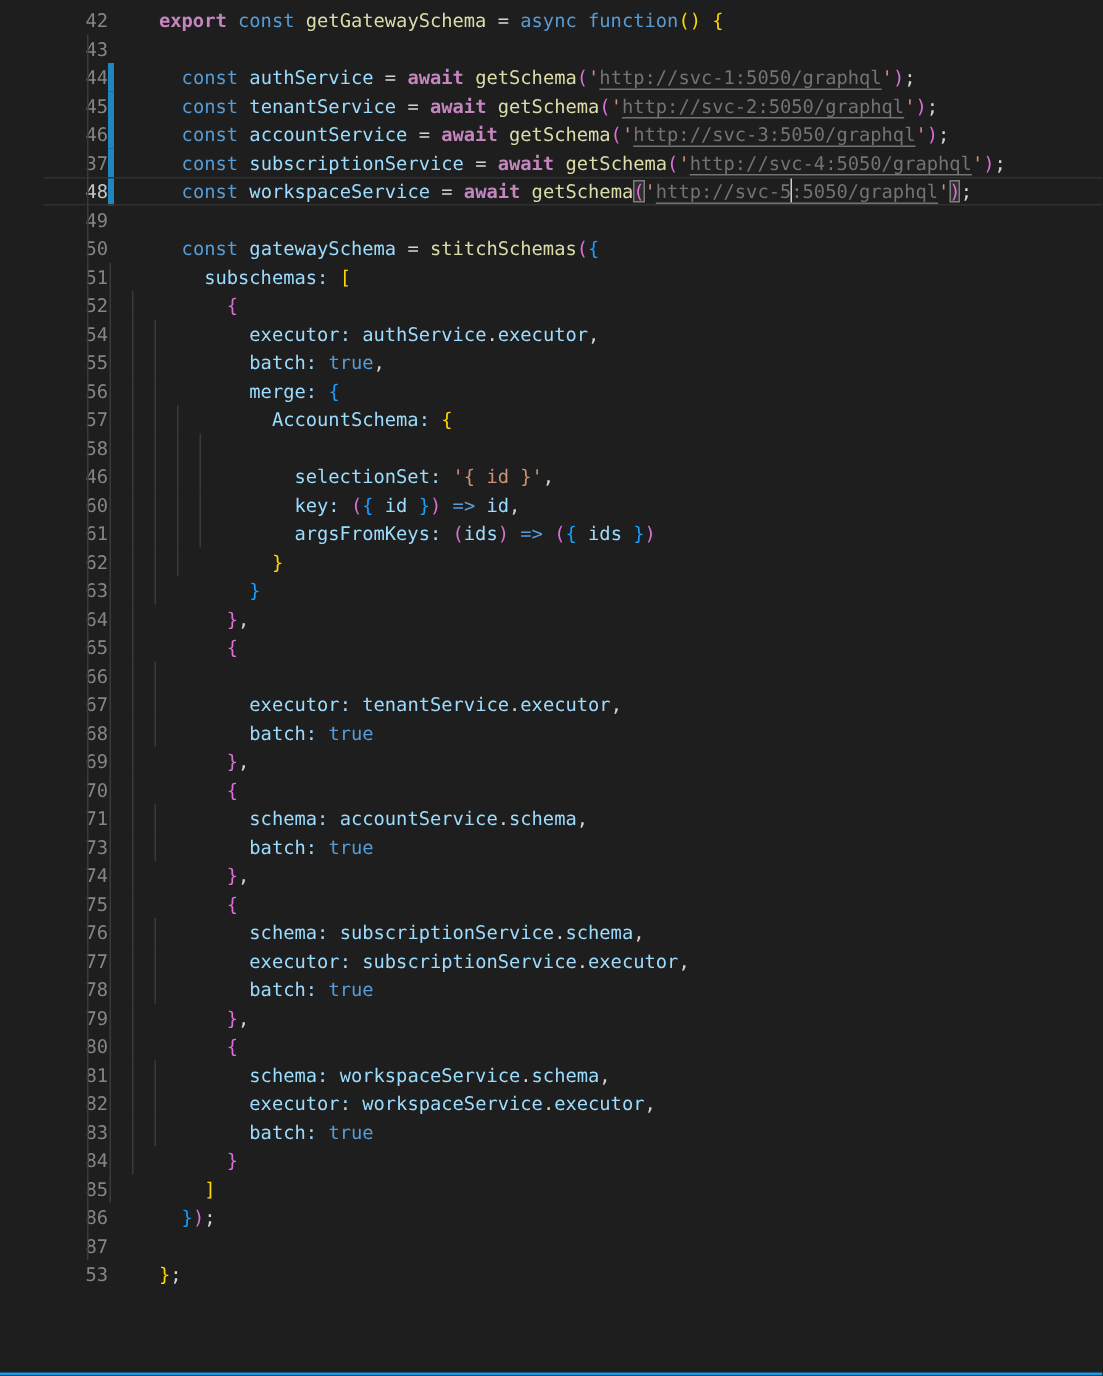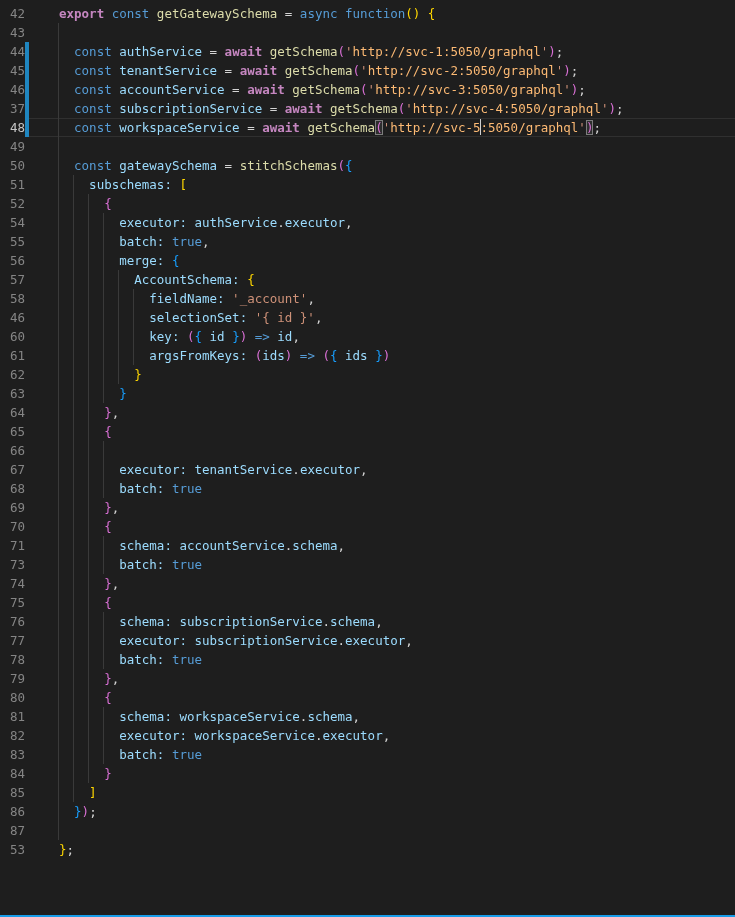--- a/index.html
+++ b/index.html
@@ -3,34 +3,34 @@
 <meta charset="utf-8">
 <style>
   html,body{margin:0;padding:0;}
   body{
     width:735px;height:917px;overflow:hidden;position:relative;
     background:#1e1e1e;
     font-family:"DejaVu Sans Mono","Liberation Mono",monospace;
     font-size:12.5px;line-height:19px;
   }
   .editor{position:absolute;inset:0;padding-top:4px;}
-  .row{position:relative;height:19px;display:flex;align-items:stretch;}
+  .row{position:relative;height:19px;display:flex;align-items:stretch;padding-left:47px;}
   .num{flex:0 0 25px;width:25px;text-align:right;color:#858585;user-select:none;}
   .num.active{color:#c6c6c6;}
   .git{flex:0 0 3.5px;width:3.5px;}
   .git.on{background:#1f86c0;}
   .code{white-space:pre;padding-left:30.5px;color:#d4d4d4;position:relative;z-index:2;}
   .g{position:absolute;top:0;bottom:0;width:0;border-left:1px solid #3a3a3a;z-index:1;}
   .cl{position:absolute;left:29px;right:0;top:0;bottom:0;border-top:1px solid #303030;border-bottom:1px solid #303030;pointer-events:none;z-index:0;}
   .t-k1{color:#C586C0;font-weight:bold;}
   .t-k2{color:#569CD6;}
   .t-fn{color:#DCDCAA;}
   .t-v{color:#9CDCFE;}
   .t-s{color:#CE9178;}
-  .t-u{color:#fdba74;text-decoration-thickness:1px;text-underline-offset:2.5px;}
+  .t-u{color:#737373;text-decoration:underline;text-decoration-thickness:1px;text-underline-offset:2.5px;}
   .t-p{color:#D4D4D4;}
   .t-b1{color:#FFD700;}
   .t-b2{color:#DA70D6;}
   .t-b3{color:#179FFF;}
   .t-box{outline:1px solid #7d7d7d;outline-offset:-1px;background:rgba(120,120,120,0.18);}
   .t-cur{display:inline-block;width:1.5px;height:16px;background:#d0d0d0;vertical-align:-3px;margin:0 -0.75px;}
   .bottom-border{position:absolute;left:0;right:0;bottom:0;height:2.5px;background:#189ce8;z-index:5;}
 </style>
 </head>
 <body>
@@ -144,21 +144,20 @@
     </div>
     <div class="row">
       <i class="g" style="left: 58px;"></i>
       <i class="g" style="left: 73.05px;"></i>
       <i class="g" style="left: 88.1px;"></i>
       <i class="g" style="left: 103.15px;"></i>
       <i class="g" style="left: 118.2px;"></i>
       <i class="g" style="left: 133.25px;"></i>
       <span class="num">58</span>
       <span class="git"></span>
-      <span class="code">            <span class="t-v">fieldName</span><span class="t-v">:</span><span class="t-p"> </span><span class="t-s">'_account'</span><span class="t-p">,</span></span>
     </div>
     <div class="row">
       <i class="g" style="left: 58px;"></i>
       <i class="g" style="left: 73.05px;"></i>
       <i class="g" style="left: 88.1px;"></i>
       <i class="g" style="left: 103.15px;"></i>
       <i class="g" style="left: 118.2px;"></i>
       <i class="g" style="left: 133.25px;"></i>
       <span class="num">46</span>
       <span class="git"></span>

